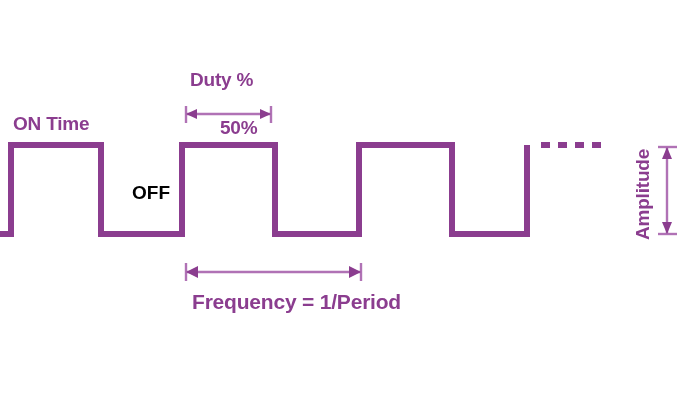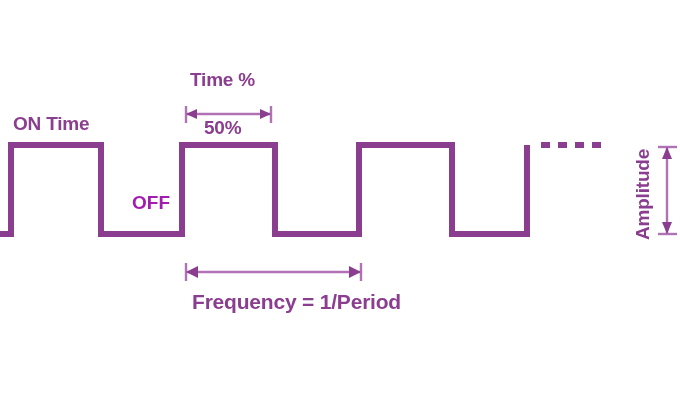--- a/index.html
+++ b/index.html
@@ -30,21 +30,21 @@
     color: #8B3D8F;
     font-weight: bold;
     font-family: "Liberation Sans", sans-serif;
     white-space: pre;
     line-height: 1.05;
     letter-spacing: -0.2px;
   }
   #label-on-time   { left: 13px;  top: 114px; font-size: 19px; }
   #label-off-time  { left: 118px; top: 182px; font-size: 19px; text-align: center; }
   #label-duty      { left: 190px; top: 70px;  font-size: 19px; }
-  #label-duty-value{ left: 204px; top: 118px; font-size: 19px; }
+  #label-duty-value{ left: 220px; top: 118px; font-size: 19px; }
   #label-period    { left: 224px; top: 250px; font-size: 19px; }
   #label-frequency { left: 148px; top: 291px; font-size: 21px; margin-left: 44px; }
   #label-amplitude {
     left: 629px;
     top: 121px;
     font-size: 19px;
     transform: rotate(-90deg);
     transform-origin: left top;
     transform-box: border-box;
   }
@@ -85,25 +85,25 @@
       <line x1="667" y1="147" x2="667" y2="234" stroke="#B072B5" stroke-width="2.4"></line>
       <line x1="658" y1="147" x2="677" y2="147" stroke="#B072B5" stroke-width="2.4"></line>
       <line x1="658" y1="234" x2="677" y2="234" stroke="#B072B5" stroke-width="2.4"></line>
       <polygon points="667,147 662,159 672,159" fill="#8B3D8F"></polygon>
       <polygon points="667,234 662,222 672,222" fill="#8B3D8F"></polygon>
     </g>
   </svg>
 
   <div class="lbl" id="label-on-time">ON Time</div>
 
-  <div id="label-off-time" style="position:absolute;left:115px;top:192px;width:72px;text-align:center;color:#a21caf;font-weight:bold;font-size:19px;line-height:1.12;font-family:'Liberation Sans',sans-serif;">
+  <div id="label-off-time" style="position:absolute;left:115px;top:182px;width:72px;text-align:center;color:#000000;font-weight:bold;font-size:19px;line-height:1.12;font-family:'Liberation Sans',sans-serif;">
     <div>OFF</div>
   </div>
 
-  <div class="lbl" id="label-duty">Time %</div>
+  <div class="lbl" id="label-duty">Duty %</div>
 
   <div class="lbl" id="label-duty-value">50%</div>
 
 
   <div class="lbl" id="label-frequency">Frequency = 1/Period</div>
 
   <div class="lbl" id="label-amplitude" style="transform:rotate(-90deg);transform-origin:left top;">Amplitude</div>
 
 </div>
 

